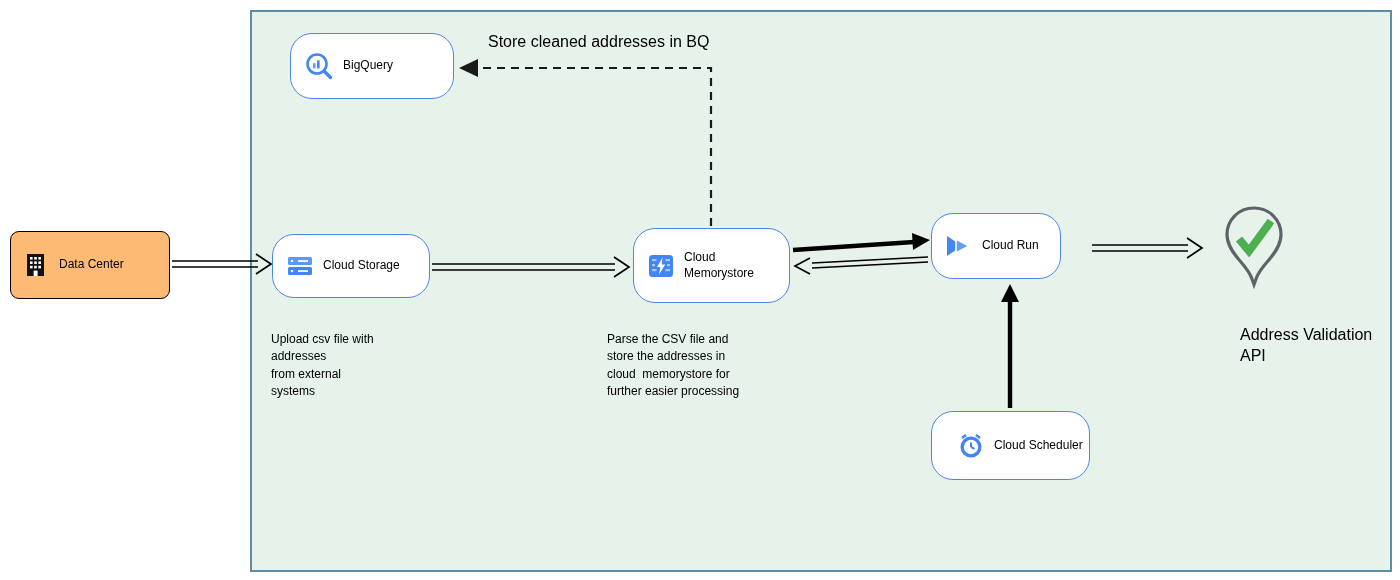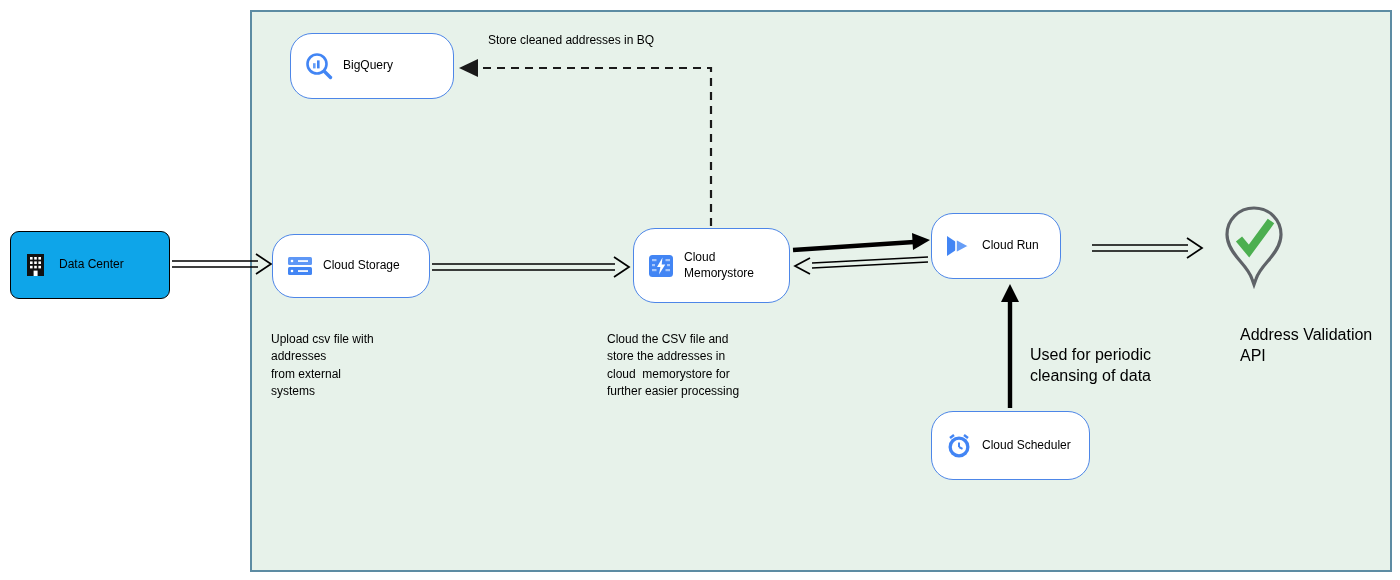--- a/index.html
+++ b/index.html
@@ -16,27 +16,27 @@
   .edges { position:absolute; left:0; top:0; z-index:1; pointer-events:none; }
 
   .node {
     position:absolute; display:flex; align-items:center;
     background:#ffffff; border:1.6px solid #4d86e8; border-radius:22px;
     z-index:2; cursor:pointer;
   }
   .node .icon { margin:0 9px 0 13px; flex:0 0 auto; display:flex; align-items:center; }
   .node-label { font-size:12px; line-height:1.3; color:#000; white-space:pre-line; }
 
-  .node.gray { background:#0ea5e9; border:1.5px solid #000; border-radius:9px;text-align:right; }
+  .node.gray { background:#fdba74; border:1.5px solid #000; border-radius:9px;text-align:right; }
 
   .note {
     position:absolute; font-size:12px; line-height:1.44; color:#000;
     white-space:pre-wrap; z-index:2;
   }
-  .edge-label { position:absolute; font-size:12px; color:#000; z-index:2; white-space:pre-line; }
+  .edge-label { position:absolute; font-size:16px; color:#000; z-index:2; white-space:pre-line; }
   .edge-label.small { font-size:16px; line-height:1.3; }
 
   .pin-wrap { position:absolute; left:1219px; top:204px; z-index:2; cursor:pointer; }
   .pin-label { position:absolute; left:1240px; top:325px; font-size:16px; line-height:1.3; white-space:pre-line; z-index:2; }
 </style>
 </head>
 <body>
 
 <div class="canvas">
 
@@ -149,21 +149,21 @@
   <div class="node" style="left:931px; top:213px; width:130px; height:66px;">
     <span class="icon">
       <svg width="28" height="24" viewBox="0 0 28 24">
         <polygon points="2,2 2,22 17,12" fill="#4285f4"></polygon>
         <polygon points="11,5 24,12 11,19" fill="#669df6" stroke="#fff" stroke-width="1.6"></polygon>
       </svg>
     </span>
     <span class="node-label">Cloud Run</span>
   </div>
 
-  <div class="node" style="left:931px; top:411px; width:159px; height:69px;">
+  <div class="node" style="left:931px; top:411px; width:159px; height:69px;padding-left:12px;">
     <span class="icon">
       <svg width="28" height="28" viewBox="0 0 28 28">
         <line x1="5" y1="6" x2="9" y2="3" stroke="#4285f4" stroke-width="2.4"></line>
         <line x1="23" y1="6" x2="19" y2="3" stroke="#4285f4" stroke-width="2.4"></line>
         <circle cx="14" cy="15" r="10.5" fill="#4285f4"></circle>
         <circle cx="14" cy="15" r="7.2" fill="#fff"></circle>
         <line x1="14" y1="15" x2="14" y2="10.5" stroke="#4285f4" stroke-width="2"></line>
         <line x1="14" y1="15" x2="17.5" y2="16.8" stroke="#4285f4" stroke-width="2"></line>
       </svg>
     </span>
@@ -175,25 +175,23 @@
       <svg width="70" height="106" viewBox="0 0 70 106">
         <path d="M35 4 C19.5 4 8 16 8 30.5 c0 10.5 6.5 19 13.5 27 c5.5 6.3 9.5 11.5 11.5 17.5 l2 5.5 l2 -5.5 c2 -6 6 -11.2 11.5 -17.5 c7 -8 13.5 -16.5 13.5 -27 C62 16 50.5 4 35 4 Z" fill="none" stroke="#5f6368" stroke-width="3.2"></path>
         <polyline points="20,35 30,47 52,17" fill="none" stroke="#4caf50" stroke-width="8"></polyline>
       </svg>
     </span>
   </div>
   <div class="pin-label">Address Validation
 API</div>
 
   <div class="edge-label" style="left:488px; top:33px;">Store cleaned addresses in BQ</div>
-  <div class="edge-label small" style="left:1030px; top:345px;">Used for periodic
-cleansing of data</div>
 
   <div class="note" style="left:271px; top:331px;">Upload csv file with
 addresses
 from external
 systems</div>
-  <div class="note" style="left:607px; top:331px;">Cloud the CSV file and
+  <div class="note" style="left:607px; top:331px;">Parse the CSV file and
 store the addresses in
 cloud  memorystore for
 further easier processing</div>
 
 </div>
 
 </body></html>

